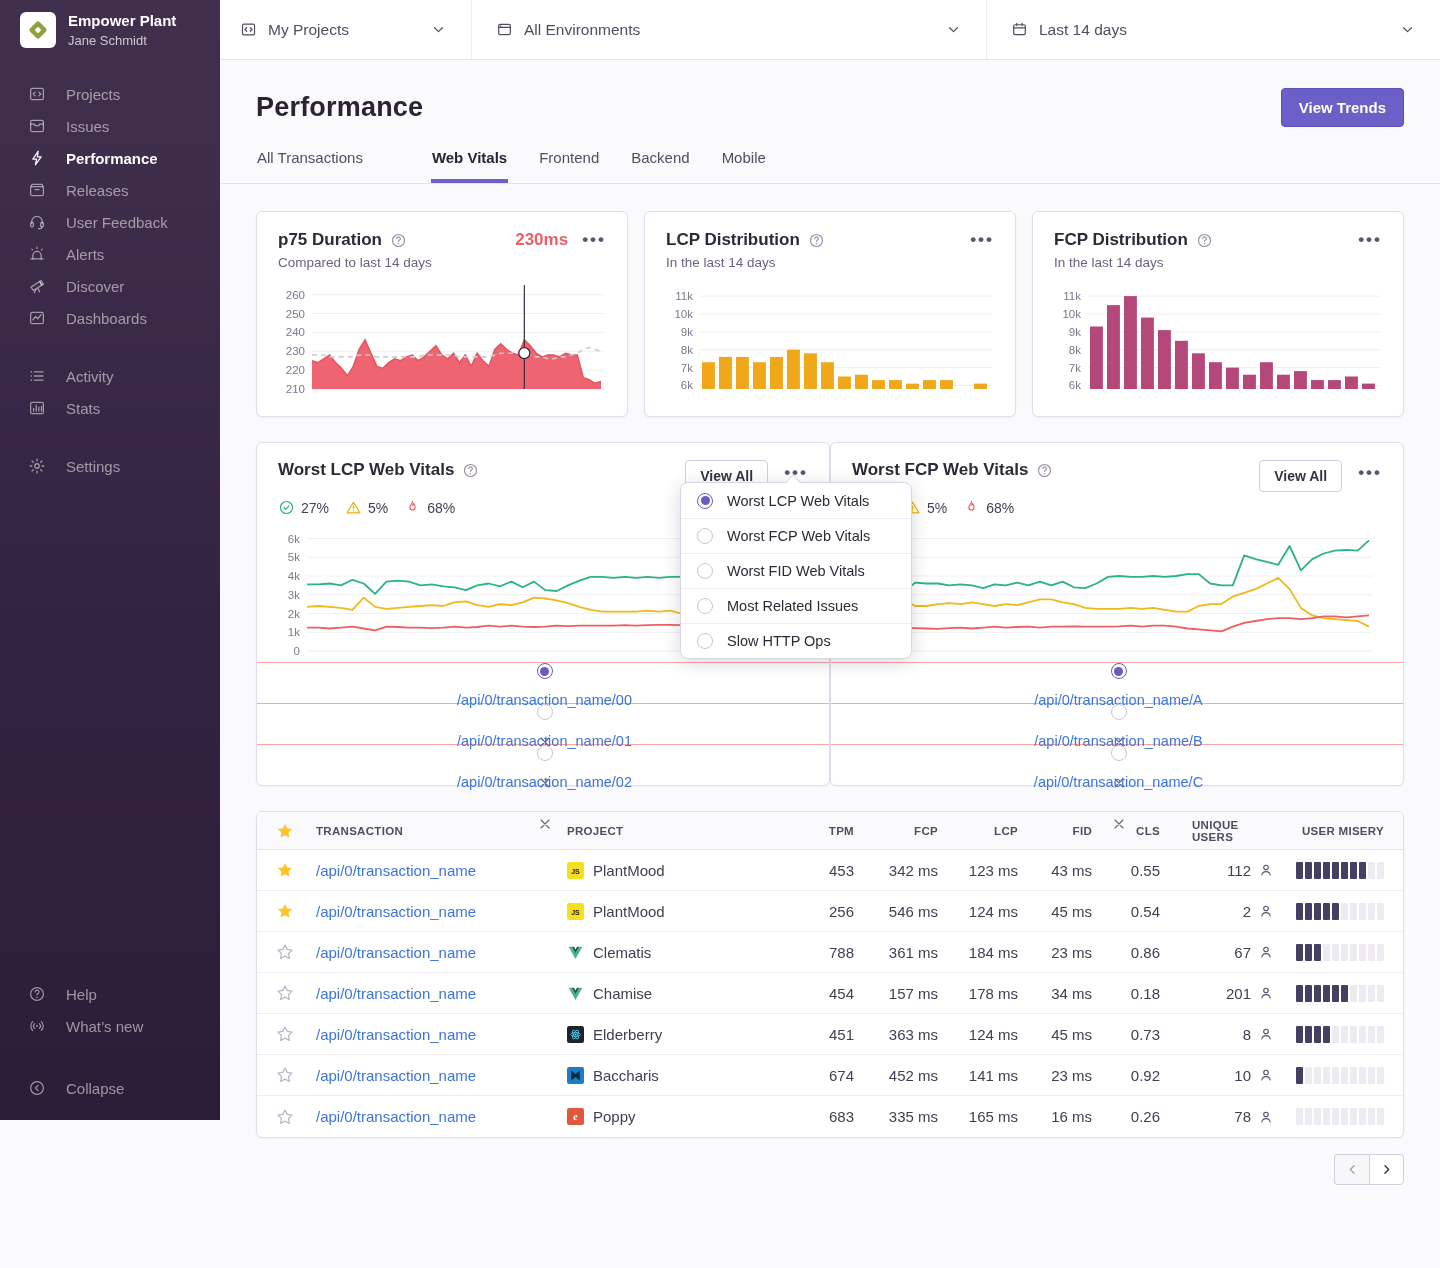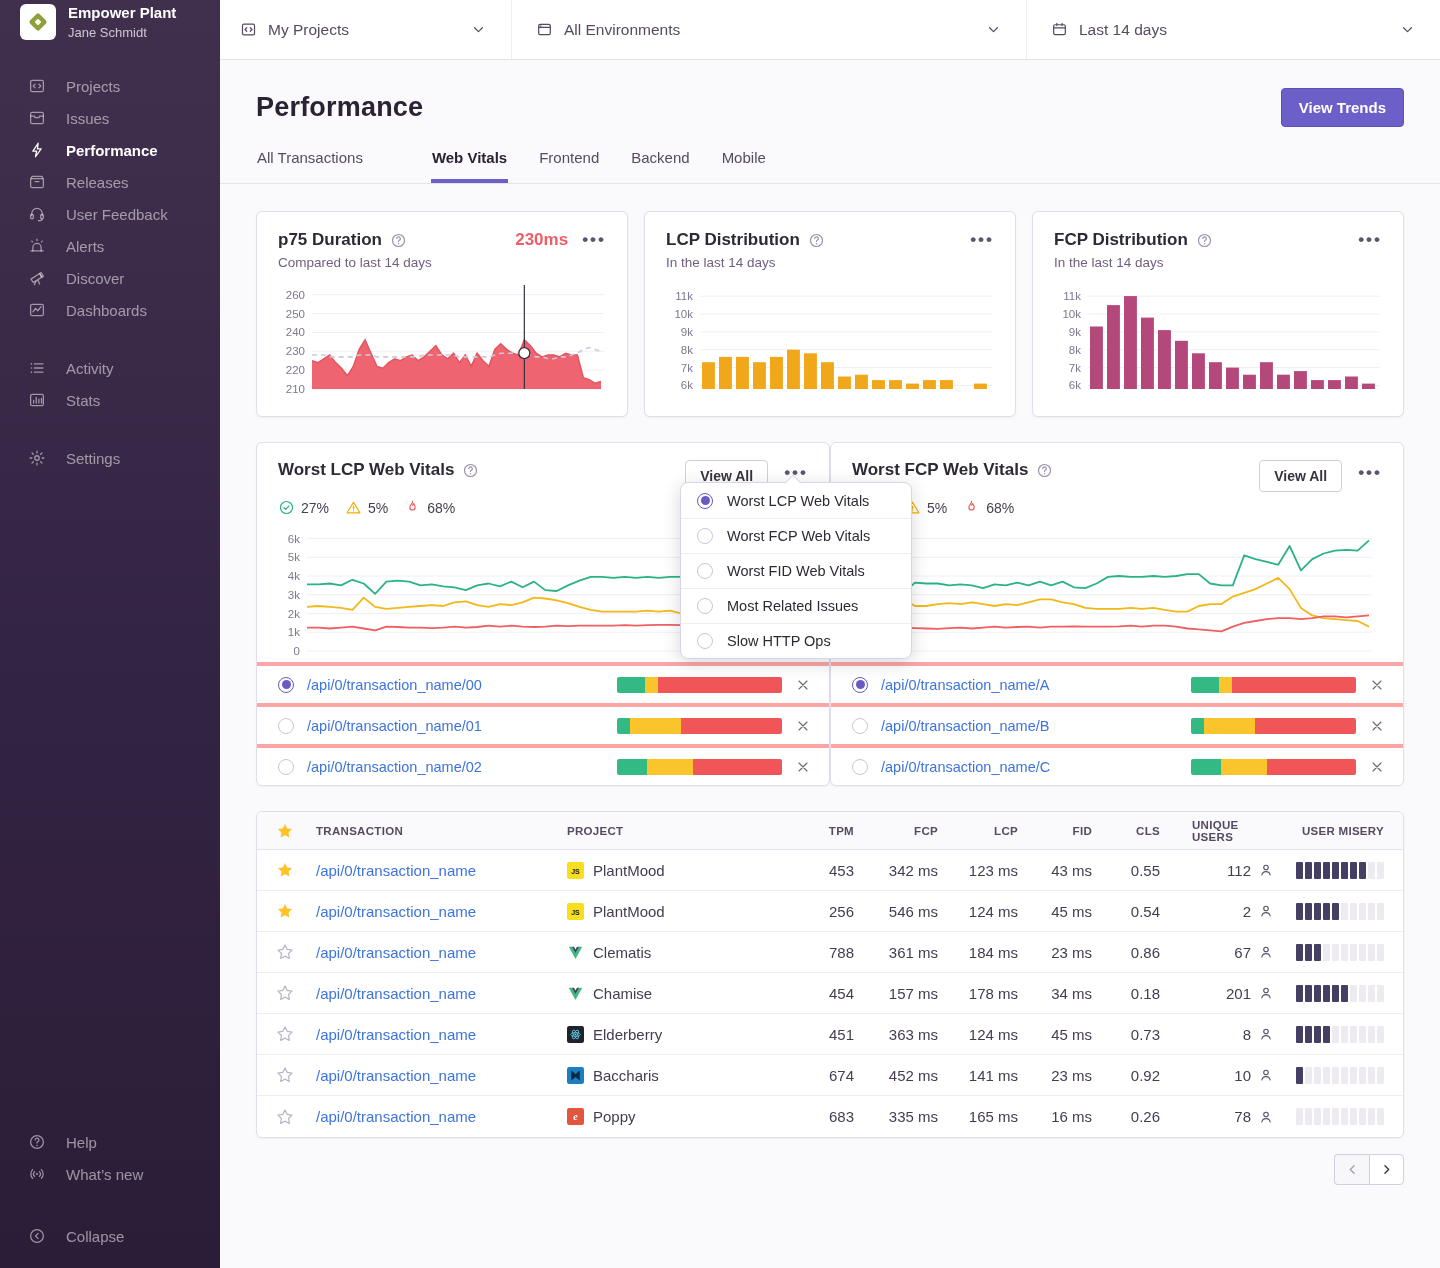--- a/index.html
+++ b/index.html
@@ -6,23 +6,23 @@
   html,body { margin:0; padding:0; }
   body {
     width:1440px; height:1268px; overflow:hidden;
     font-family:"Liberation Sans","DejaVu Sans",sans-serif;
     background:#faf9fb; color:#2f2936;
   }
   .app { display:flex; width:1440px; height:1268px; }
 
   
   .sidebar {
-    width:220px; flex:0 0 220px; height:1268px;
+    width:220px; flex:0 0 220px; height:1120px;
     background:linear-gradient(180deg,#41304d 0%, #332343 55%, #2b1d37 100%);
-    color:#fff; display:flex; flex-direction:column; padding:4px 0 16px;
+    color:#fff; display:flex; flex-direction:column; padding:12px 0 16px;
   }
   .s-org { display:flex; align-items:center; gap:12px; padding:0 16px 30px 20px; }
   .logo { width:36px; height:36px; background:#fff; border-radius:6px; display:flex; align-items:center; justify-content:center; flex:0 0 36px; }
   .s-org-name { font-size:15px; font-weight:700; line-height:1.25; }
   .s-user { font-size:13px; color:rgba(255,255,255,.72); margin-top:2px; }
   nav.snav { display:flex; flex-direction:column; }
   nav.snav.gap { margin-top:26px; }
   .s-item { display:flex; align-items:center; gap:20px; padding:7px 18px 7px 28px; font-size:15px; color:rgba(255,255,255,.52); cursor:pointer; }
   .s-item.active { color:#fff; font-weight:700; }
   .s-item .icn { width:18px; height:18px; flex:0 0 18px; }
@@ -30,21 +30,21 @@
   .s-footer .gap-sm { margin-top:30px;justify-content:flex-end; }
   .icn { display:inline-flex; }
   .icn svg { width:100%; height:100%; display:block; }
 
   
   .main { flex:1; display:flex; flex-direction:column; min-width:0; }
   .topbar { height:60px; background:#fff; border-bottom:1px solid #e7e1ec; display:flex; flex:0 0 60px; }
   .tb-sec { display:flex; align-items:center; gap:11px; padding:0 24px; border-right:1px solid #f0ecf3; color:#564a61; font-size:15.5px; }
   .tb-sec:last-child { border-right:none; }
   .tb-sec .icn { width:17px; height:17px; color:#564a61; }
-  .tb-1 { width:292px;padding-left:20px; } .tb-2 { width:515px; } .tb-3 { flex:1; }
+  .tb-1 { width:252px;padding-left:20px; } .tb-2 { width:515px; } .tb-3 { flex:1; }
   .tb-chev { margin-left:auto; width:16px; height:16px; color:#3f3549; }
 
   
   .page { flex:1; overflow:hidden; }
   .hdr { padding:28px 36px 0; }
   .h-row { display:flex; align-items:center; justify-content:space-between; }
   .h-title { font-size:27px; font-weight:700; color:#2b2233; letter-spacing:.2px; }
   .btn-primary { background:#6c5fc7; color:#fff; border:1px solid #5d50b8; border-radius:4px; font-size:15px; font-weight:700; padding:10px 17px; cursor:pointer; font-family:inherit; }
   .tabs-wrap { margin:20px -36px 0; padding:0 36px; border-bottom:1px solid #e7e1ec; }
   .tabs { display:flex; gap:30px; }
@@ -82,21 +82,21 @@
   .v-head { display:flex; align-items:flex-start; }
   .v-title { font-size:17px; font-weight:700; display:flex; align-items:center; gap:8px; }
   .btn-viewall { margin-left:auto; background:#fff; border:1px solid #d4cddd; border-radius:4px; font-size:14px; font-weight:700; color:#39323f; padding:7px 14px; cursor:pointer; font-family:inherit; }
   .v-head .dots { margin-left:16px; margin-top:8px; }
   .badges { display:flex; gap:16px; margin-top:7px; font-size:14px; color:#473e52; align-items:flex-end; }
   .badges.offset { margin-left:52px; }
   .badge { display:flex; align-items:center; gap:6px; }
   .badge .icn { width:17px; height:17px; }
   .b-good { color:#2bb286; } .b-meh { color:#f0b000; } .b-poor { color:#ee5e60; }
   .vchart { height:132px; margin:8px 21px 6px 16px; }
-  .t-row { display:flex; align-items:center; height:41px; border-top:4px solid #fca5a5; padding:0 18px 0 21px; gap:13px; }
+  .t-row { display:flex; align-items:center; height:41px; border-top:1px solid #fca5a5; padding:0 18px 0 21px; gap:13px;flex-direction:column; }
   .t-link { flex:1; color:#3d74db; font-size:14.5px; cursor:pointer; }
   .t-bar { width:165px; height:16px; border-radius:2px; overflow:hidden; display:flex; }
   .t-bar span { height:100%; }
   .t-x { width:16px; height:16px; color:#6f6378; cursor:pointer; }
   .radio { width:16px; height:16px; flex:0 0 16px; border:1.5px solid #cdc4d8; border-radius:50%; background:#fff; position:relative; cursor:pointer; }
   .radio.sel { border-color:#675cc2; }
   .radio.sel::after { content:""; position:absolute; inset:2.5px; border-radius:50%; background:#675cc2; }
 
   
   .popover { position:absolute; left:424px; top:40px; width:232px; background:#fff; border:1px solid #dcd4e4; border-radius:8px; box-shadow:0 4px 18px rgba(47,41,54,.18); z-index:8; }

